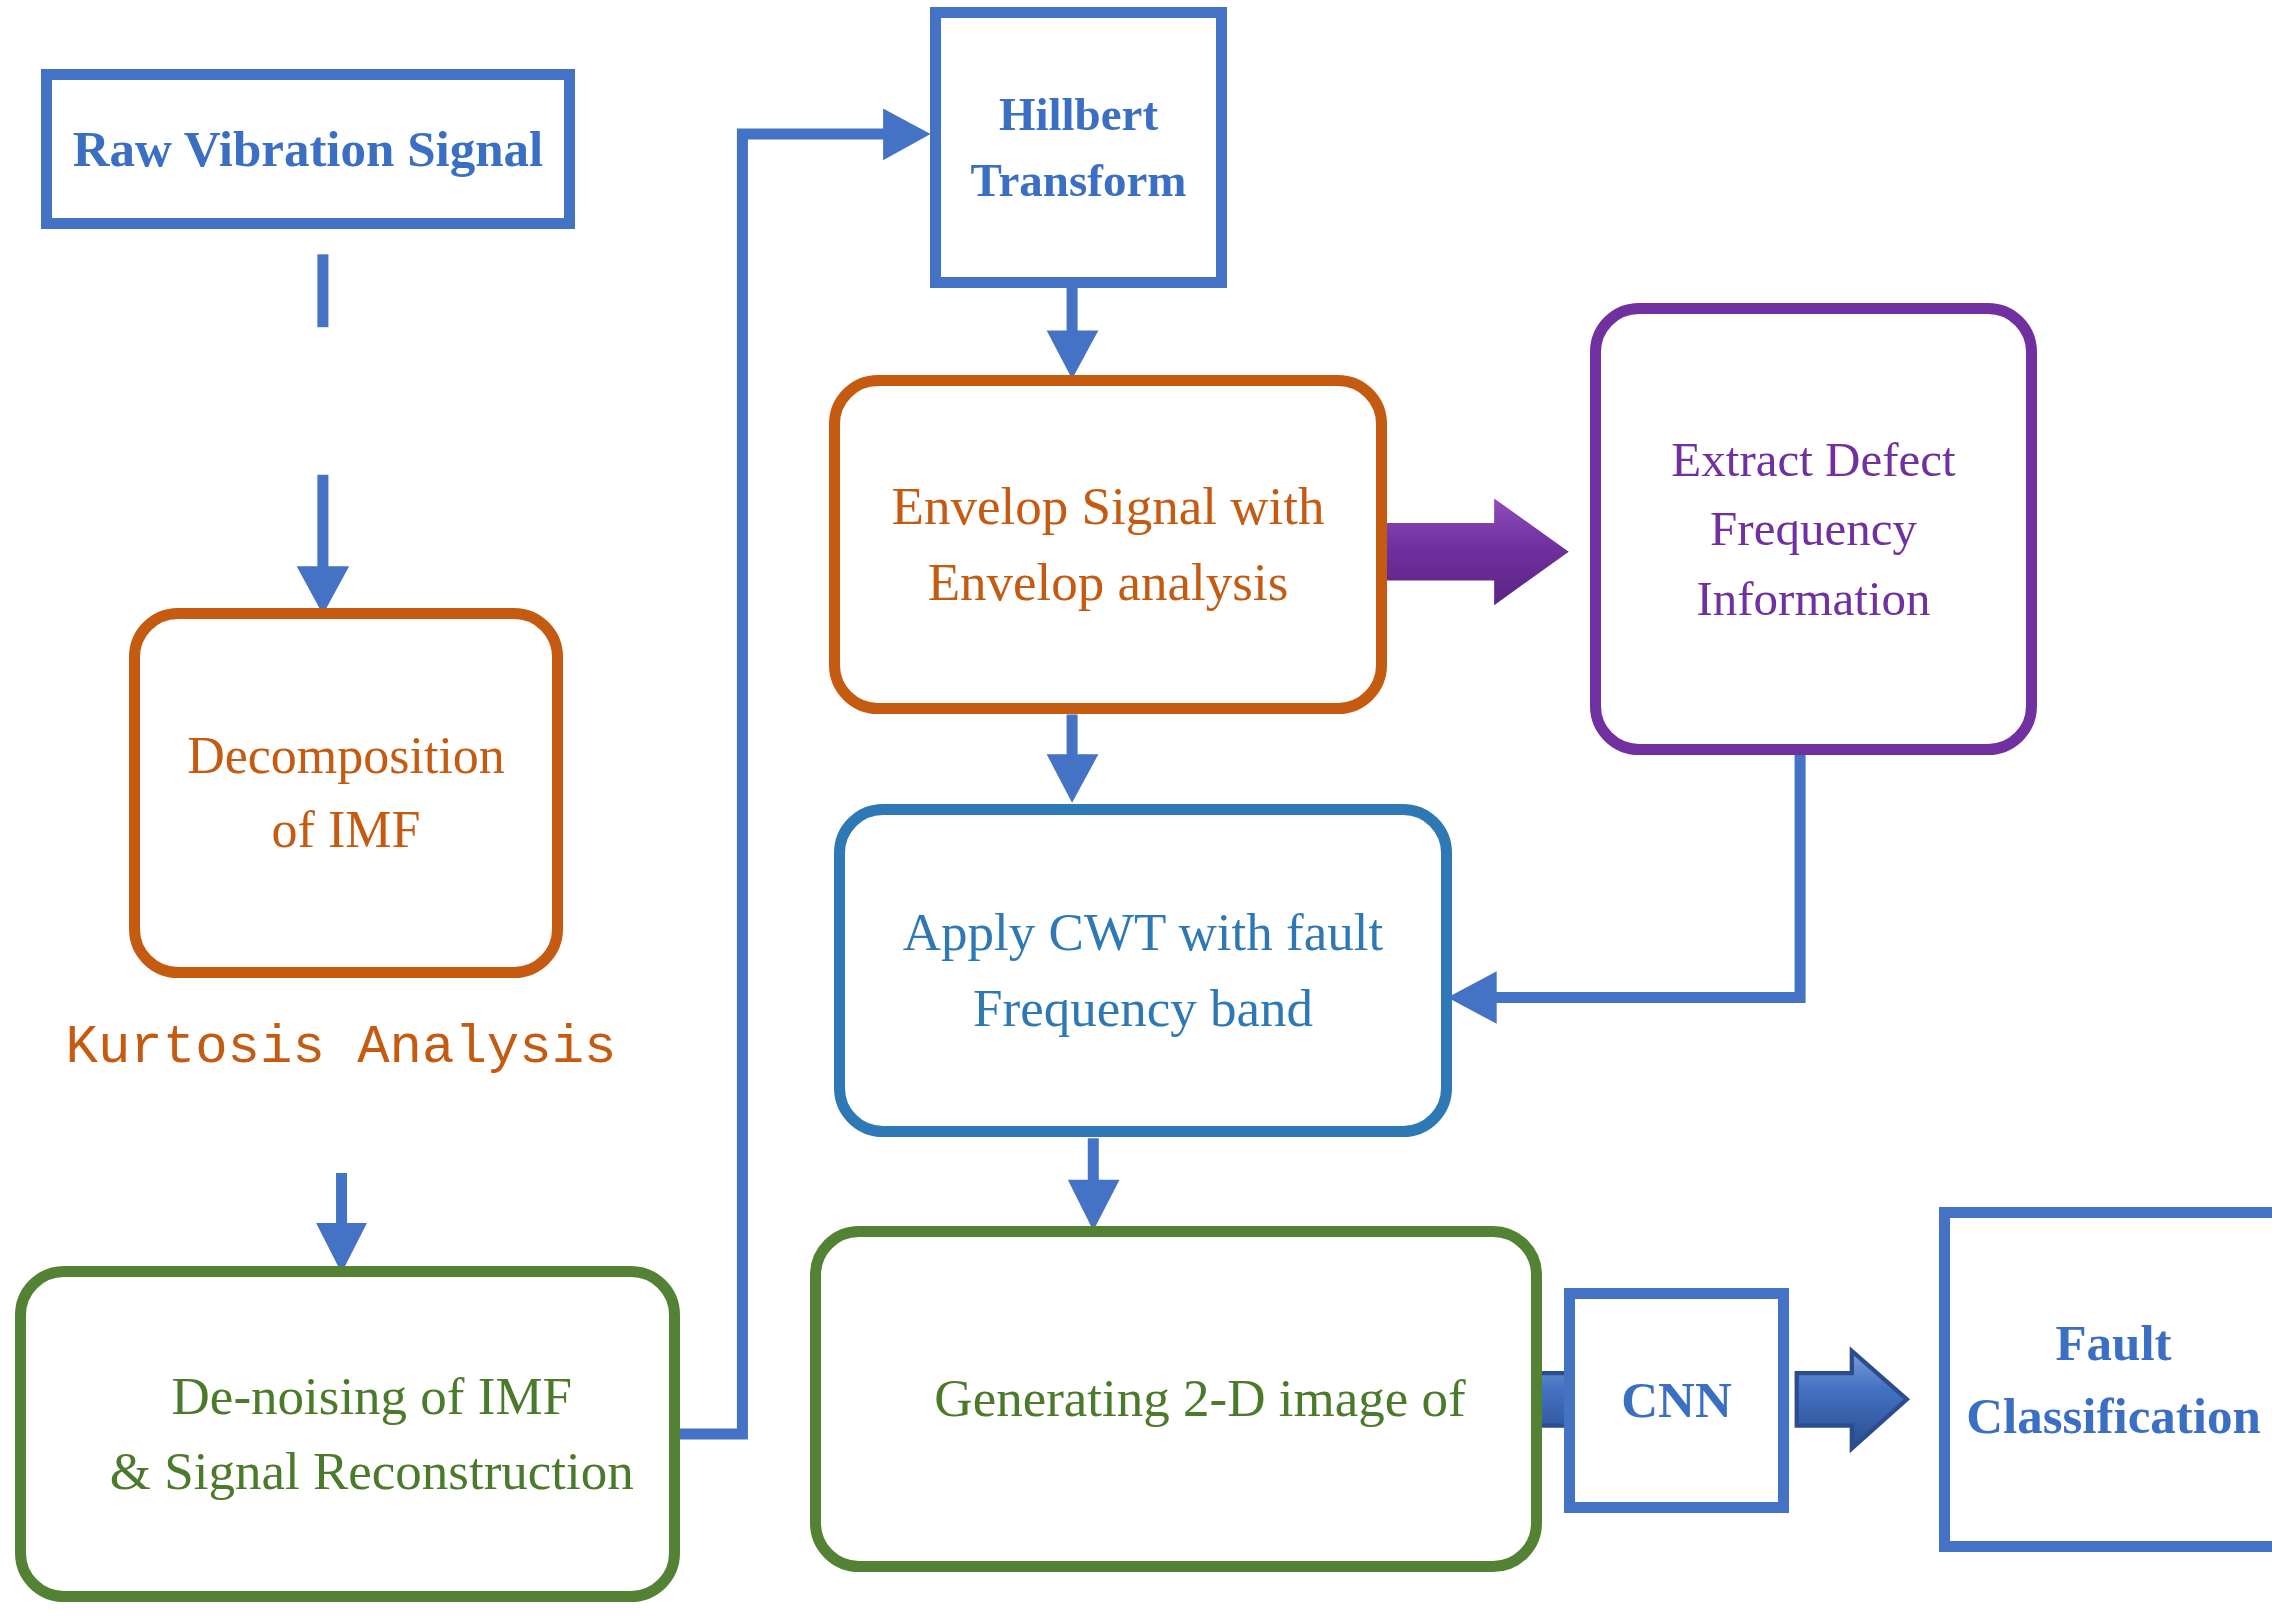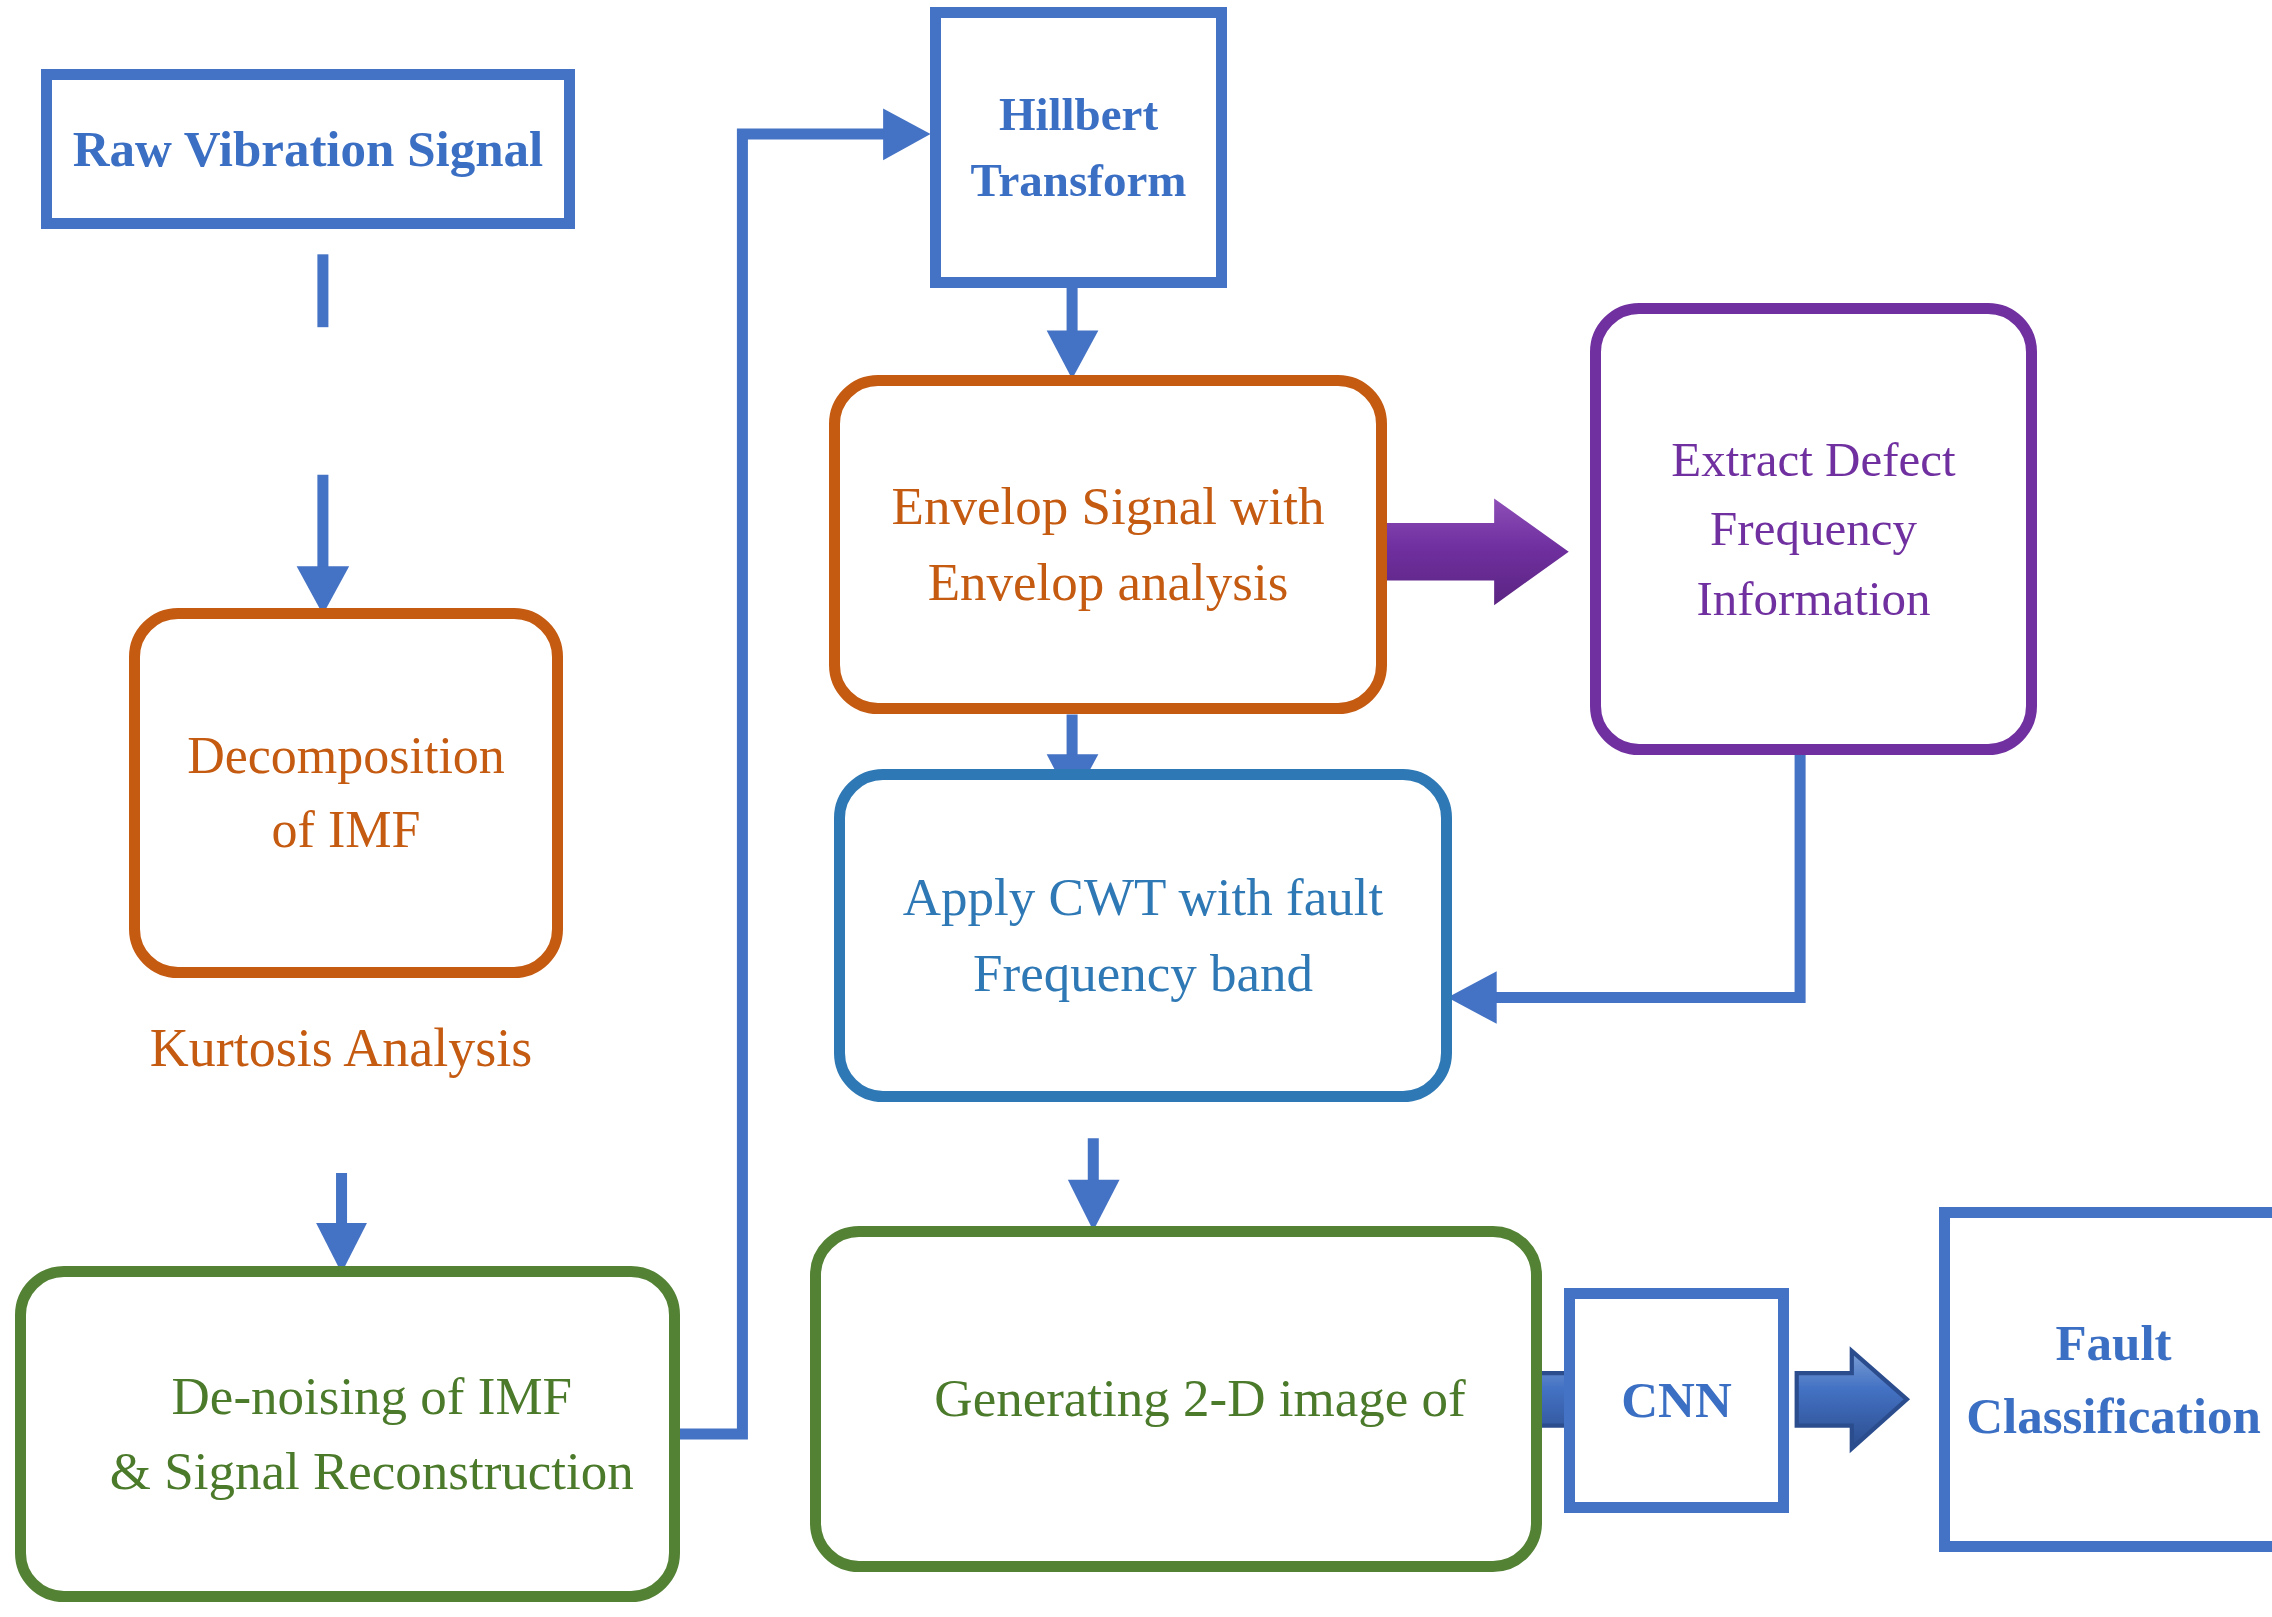--- a/index.html
+++ b/index.html
@@ -179,37 +179,37 @@
     <span class="label">Envelop Signal with
 Envelop analysis</span>
   </div>
 
   <div class="node purple-round" style="left:1590px; top:303px; width:447px; height:452px; font-size:49px;">
     <span class="label">Extract Defect
 Frequency
 Information</span>
   </div>
 
-  <div class="node blue-round" style="left:834px; top:769px; width:618px; height:333px; font-size:53px;">
+  <div class="node blue-round" style="left:834px; top:804px; width:618px; height:333px; font-size:53px;">
     <span class="label">Apply CWT with fault
 Frequency band</span>
   </div>
 
   <div class="node green-round" style="left:810px; top:1226px; width:732px; height:346px; font-size:53px;">
     <span class="label">Generating 2-D image of</span>
   </div>
 
   <div class="node blue-sharp" style="left:1564px; top:1288px; width:225px; height:225px; font-size:51px;">
     <span class="label">CNN</span>
   </div>
 
   <div class="node blue-sharp" style="left:1907px; top:1207px; width:349px; height:345px; font-size:51px;margin-left:32px;">
     <span class="label">Fault
 Classification</span>
   </div>
 
 
-  <div class="edge-label" style="left:53px; top:1017px; width:576px; font-size:54px;">
+  <div class="edge-label" style="left:53px; top:1017px; width:576px; font-size:54px;font-family:Liberation Mono, monospace;">
     <span>Kurtosis Analysis</span>
   </div>
 
 </div>
 
 
 </body></html>

